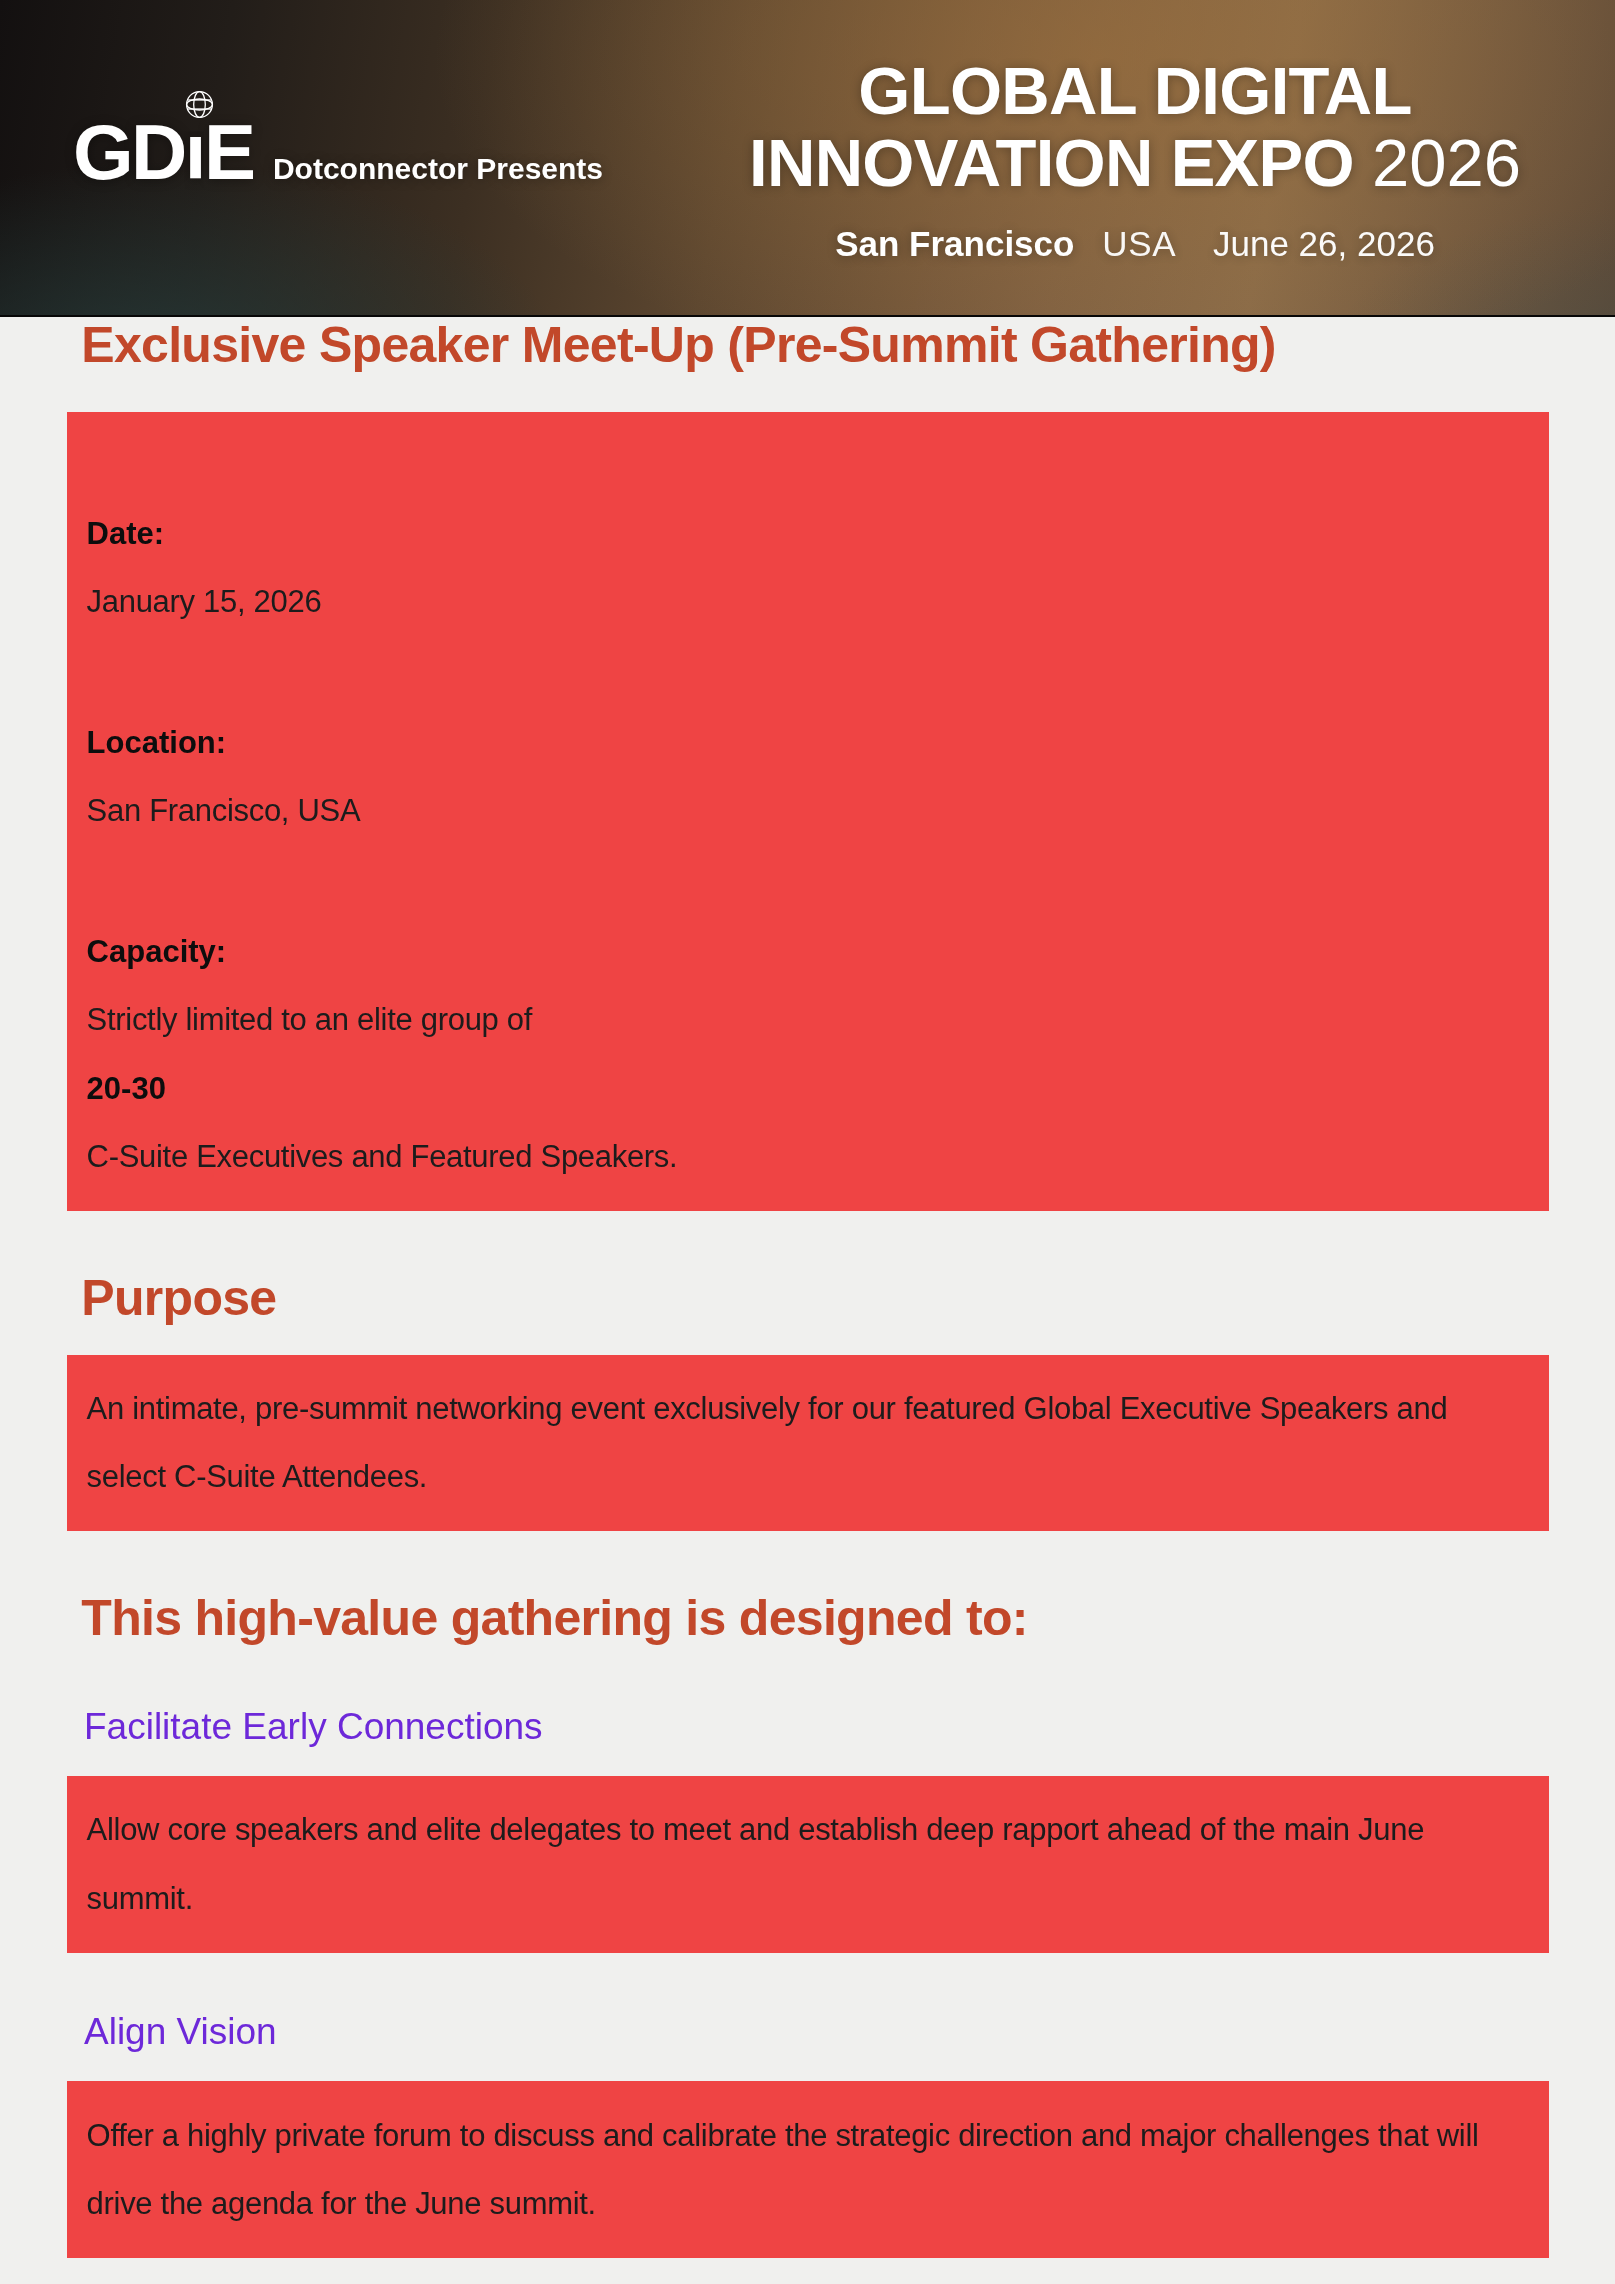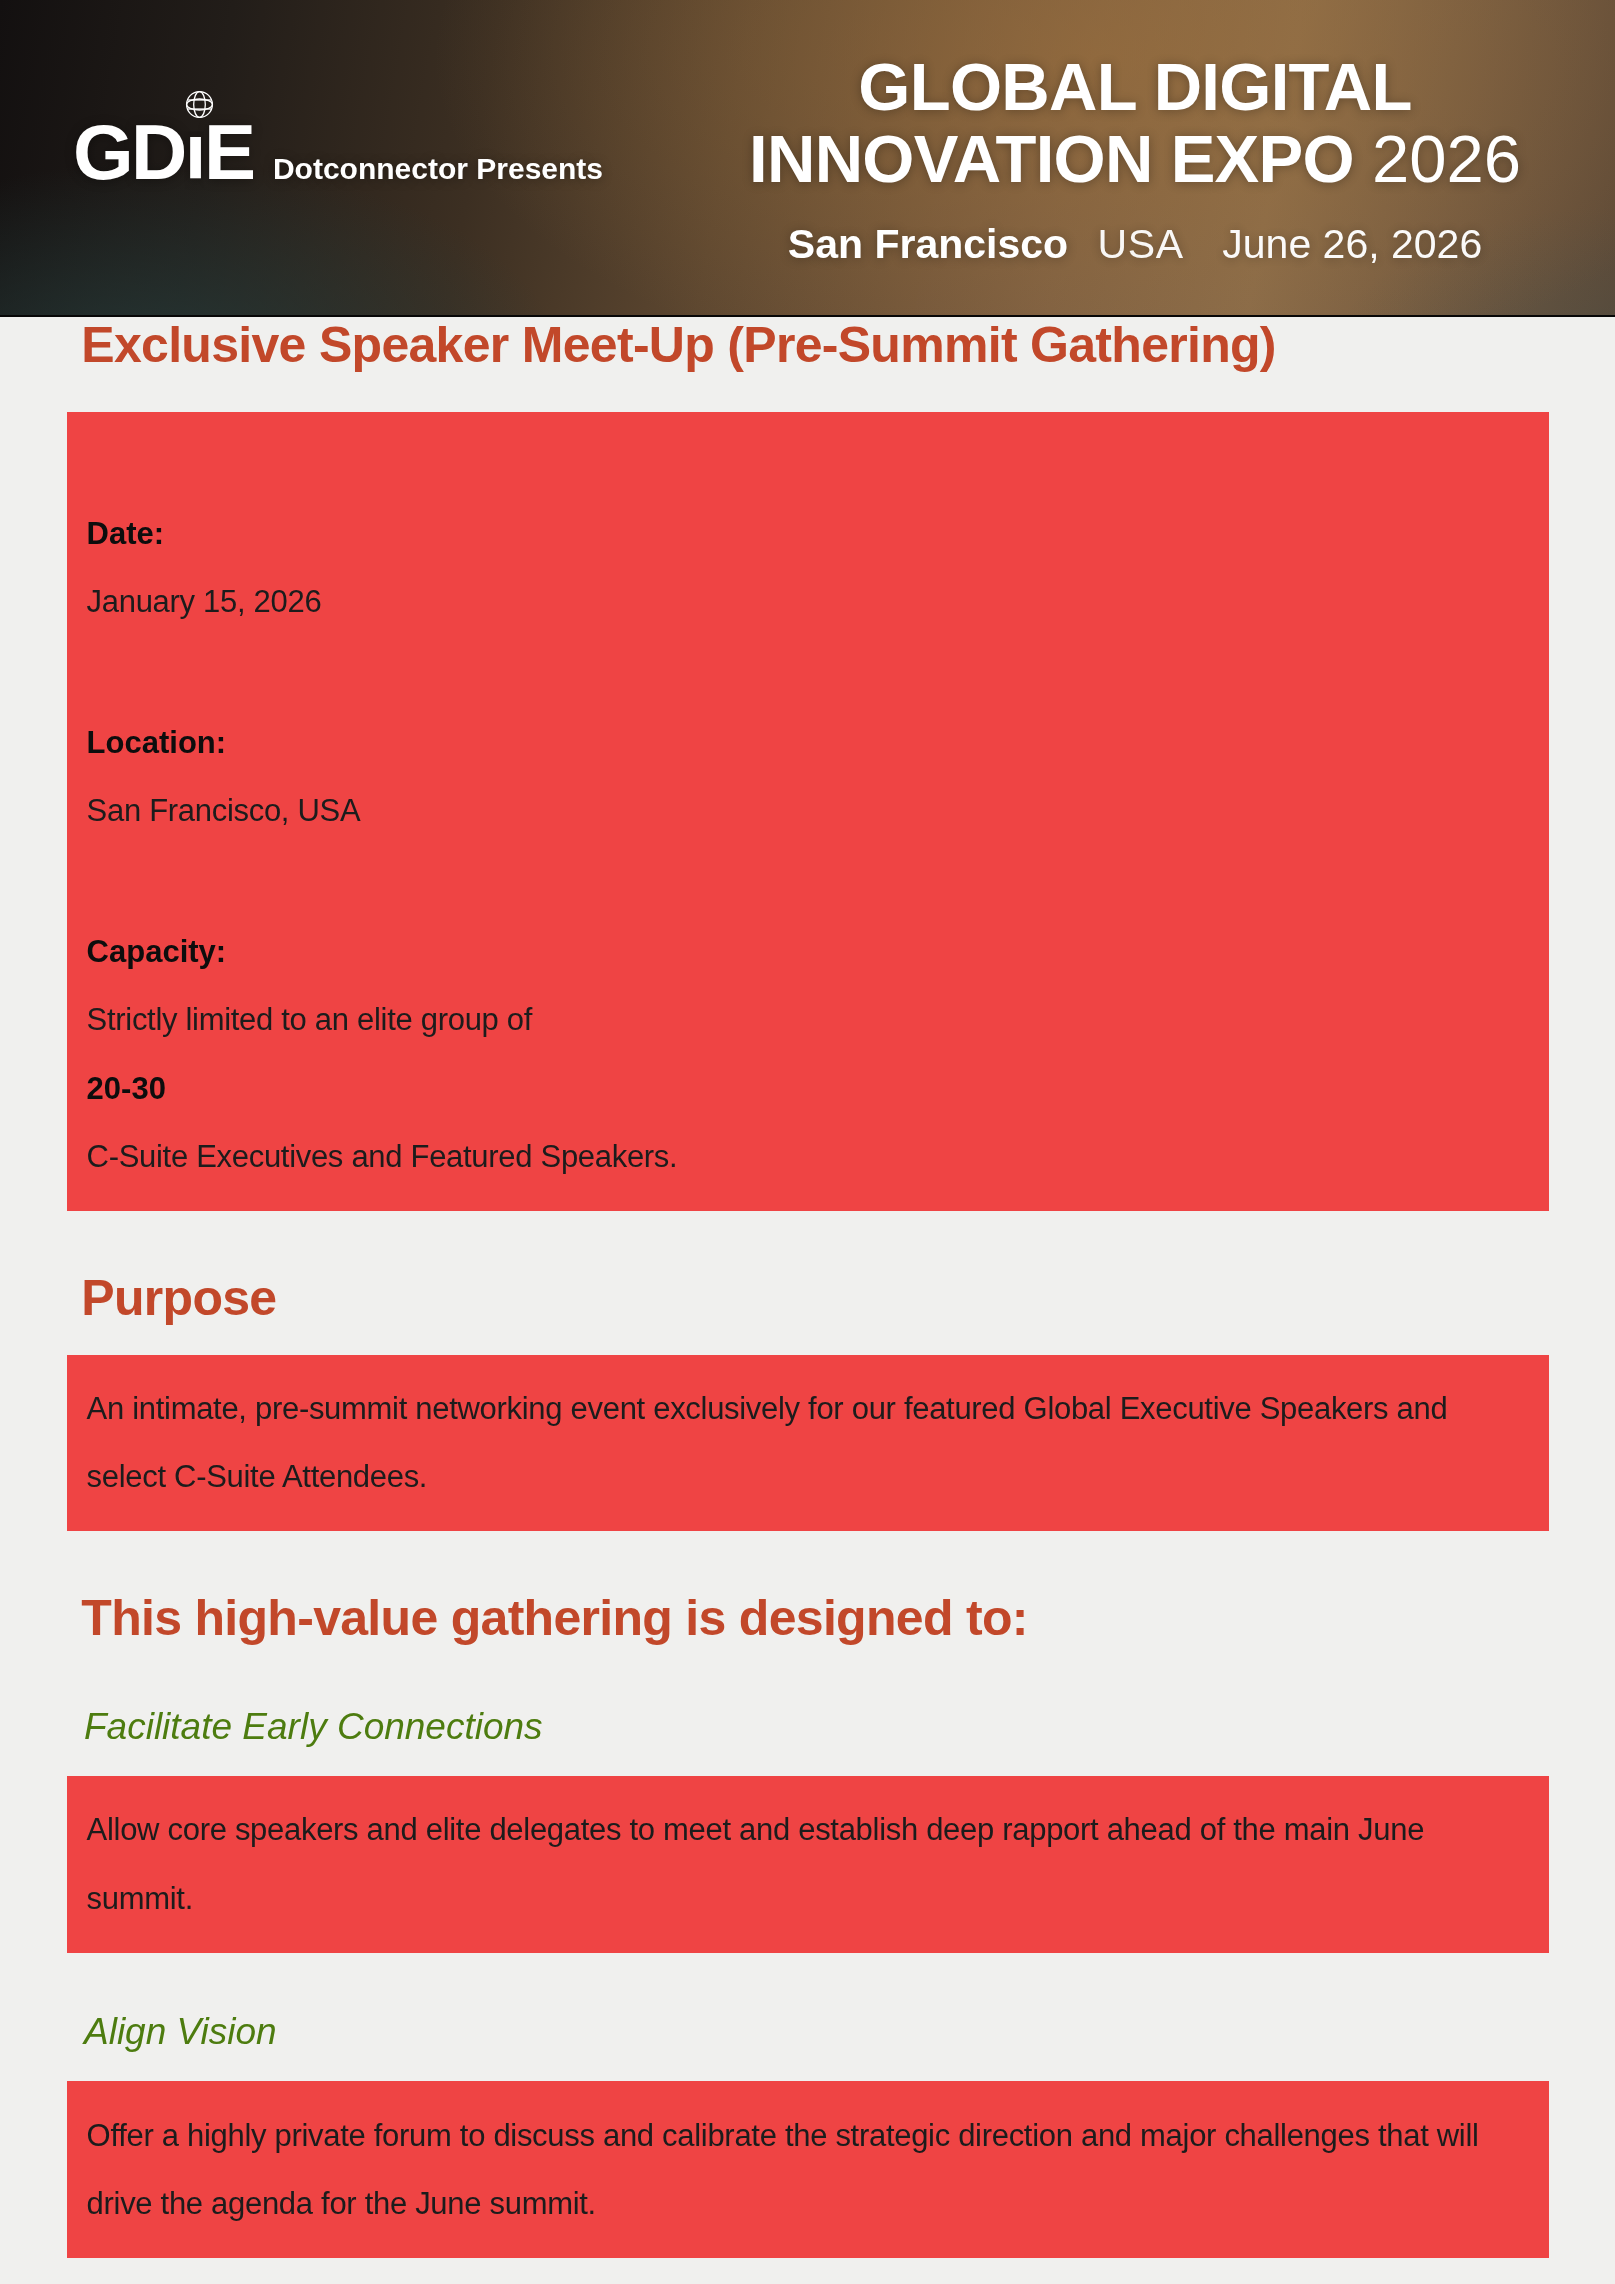--- a/index.html
+++ b/index.html
@@ -62,45 +62,44 @@
     letter-spacing: 0px;
   }
   .title-block {
     text-align: center;
     color: #ffffff;
     text-shadow: 0 1.3px 10.4px rgba(0,0,0,0.30);
     margin-top: 3.9px;
   }
   .title-line { font-size: 67px; font-weight: 700; line-height: 1.08; letter-spacing: -0.7px; }
   .title-line .year { font-weight: 400; letter-spacing: 0px; }
-  .meta-line { margin-top: 25px; font-size: 41px; font-weight: 400; }
+  .meta-line { margin-top: 25px; font-size: 35px; font-weight: 400; }
   .meta-line .city { font-weight: 700; }
   .meta-line .country { margin-left: 18px; opacity: 0.95; letter-spacing: 0.7px; }
   .meta-line .date { margin-left: 27px; opacity: 0.97; }
 
   
   main { padding: 0 67px 235px 67px; }
 
   h1, h2 {
     color: #c2482a;
     font-size: 50px;
     font-weight: 700;
     letter-spacing: -0.7px;
     margin: 0 0 0 14.3px;
     line-height: 1.15;
   }
   h1 { }
   h2 { margin-top: 59px; }
   h3 {
-    color: #4d7c0f;
+    color: #6d28d9;
     font-size: 37px;
     font-weight: 400;
     margin: 57px 0 0 17px;
     line-height: 1.2;
-    font-style: italic;
   }
 
   .card {
     background: #ef4444;
     margin-top: 27px;
     padding: 15.6px 19.6px;
   }
   .card.info { margin-top: 37px; }
   .card p {
     margin: 4.6px 0;

